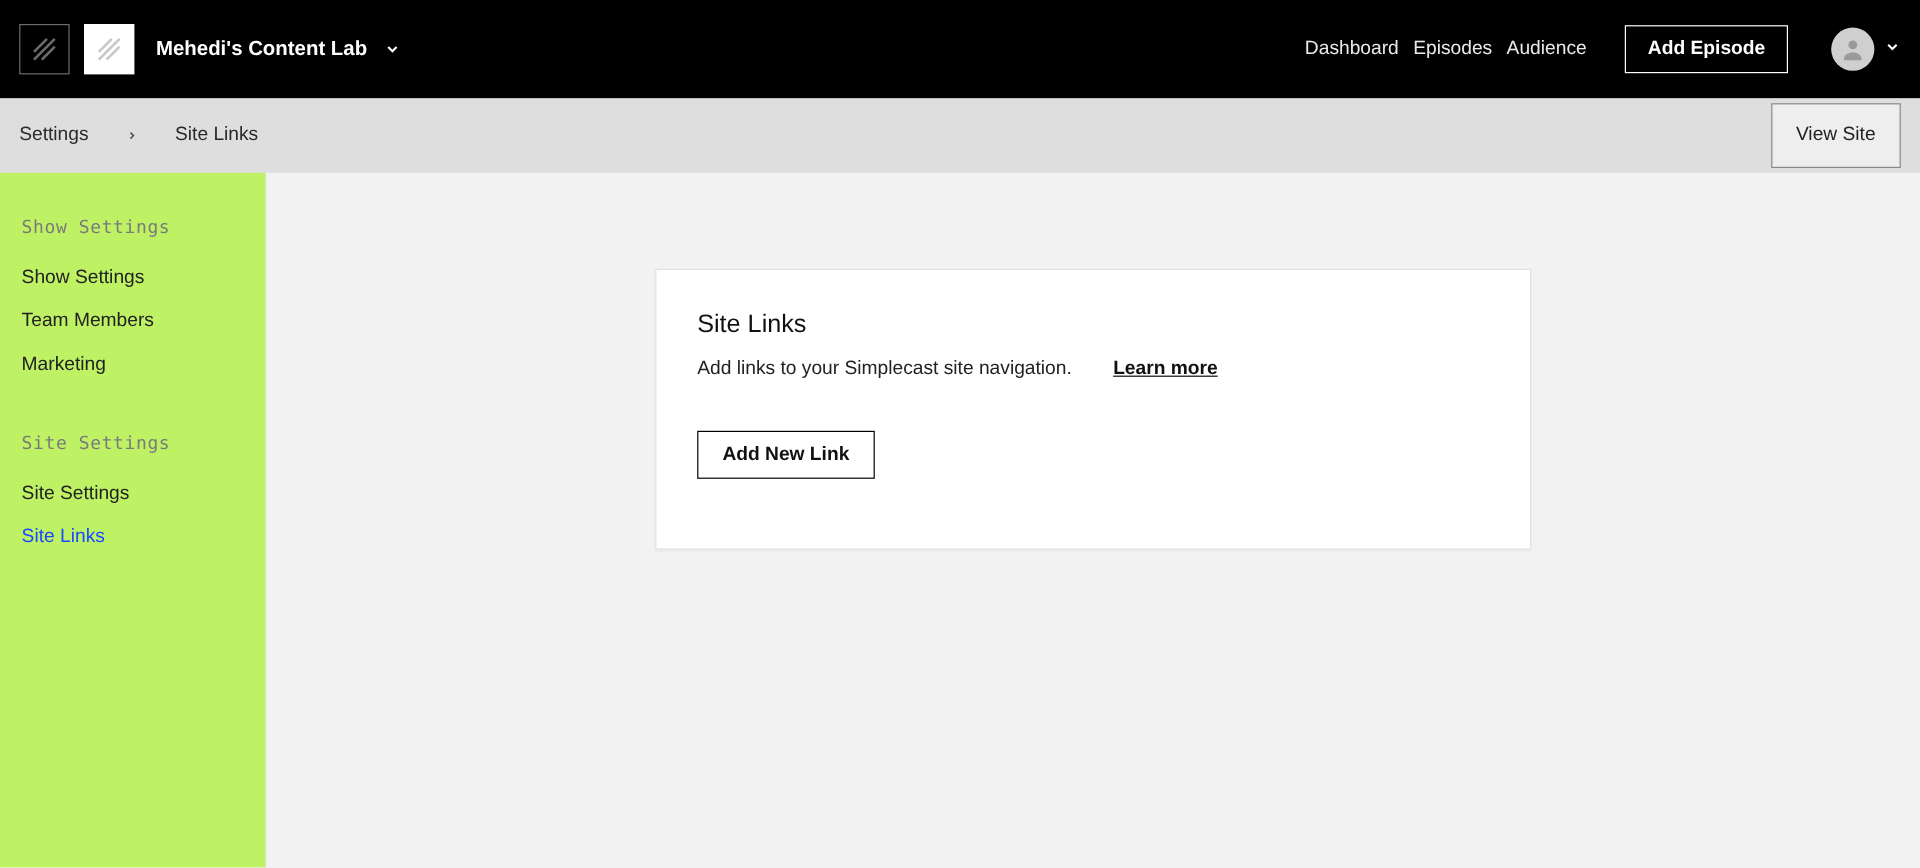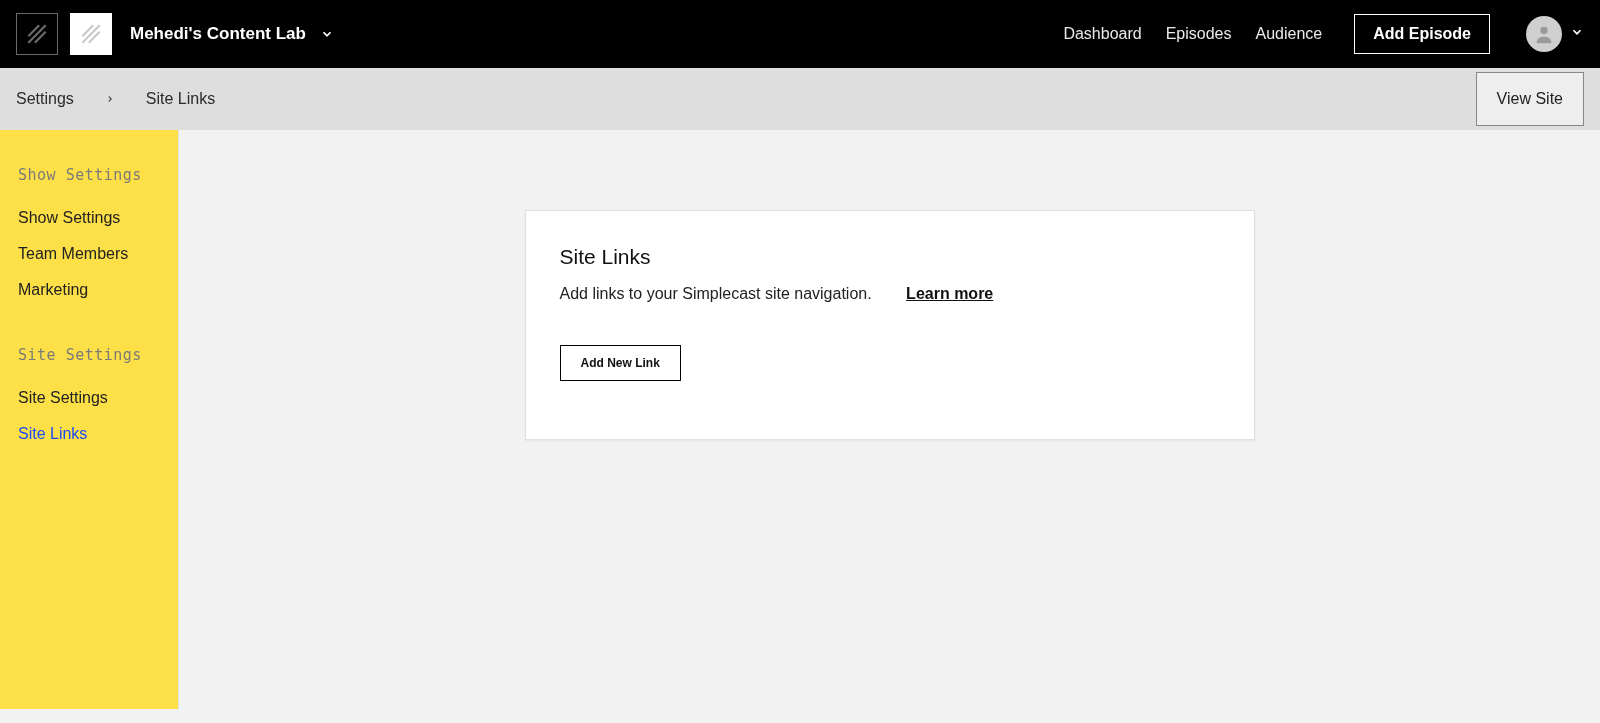--- a/index.html
+++ b/index.html
@@ -7,21 +7,21 @@
     font-family: -apple-system, BlinkMacSystemFont, "Segoe UI", Helvetica, Arial, sans-serif;
     width: 1600px;
     height: 723px;
     background: #f2f2f2;
     overflow: hidden;
   }
 
   
   .topbar {
     background: #000;
-    height: 68px;
+    height: 82px;
     display: flex;
     align-items: center;
     padding: 0 16px;
     color: #fff;
   }
   .logo-box {
     width: 42px;
     height: 42px;
     border: 1px solid #6b6b6b;
     display: flex;
@@ -44,21 +44,21 @@
     font-size: 17px;
     font-weight: 600;
     color: #fff;
     margin-right: 14px;
   }
   .chev { display:flex; align-items:center; cursor:pointer; }
   .chev svg { width: 14px; height: 14px; }
 
   .topbar-spacer { flex: 1; }
 
-  .topnav { display: flex; align-items: flex-end; gap: 24px; }
+  .topnav { display: flex; align-items: flex-end; gap: 12px; }
   .topnav a {
     color: #eaeaea;
     font-size: 16px;
     text-decoration: none;
     cursor: pointer;
   }
   .add-episode-btn {
     border: 1px solid #fff;
     padding: 10px 18px;
     font-size: 16px;
@@ -107,22 +107,22 @@
     color: #222;
     cursor: pointer;
   }
 
   
   .body {
     display: flex;
     height: calc(723px - 82px - 62px);
   }
   .sidebar {
-    width: 179px;
-    background: #fde047;
+    width: 222px;
+    background: #bef264;
     border-right: 1px solid #e2e2e2;
     padding: 36px 18px 0 18px;
   }
   .side-head {
     font-family: ui-monospace, "SFMono-Regular", Menlo, Consolas, monospace;
     font-size: 15px;
     letter-spacing: 0.5px;
     color: #7a7a7a;
     margin-bottom: 16px;
   }
@@ -165,21 +165,21 @@
     text-decoration: underline;
     color: #111;
     cursor: pointer;
     margin-left: 30px;
   }
   .add-link-btn {
     margin-top: 42px;
     border: 1px solid #000;
     background: #fff;
     padding: 10px 20px;
-    font-size: 12px;
+    font-size: 16px;
     font-weight: 600;
     color: #111;
     cursor: pointer;
   }
 </style>
 </head>
 <body>
 
 <div class="topbar">
   <div class="logo-box">

